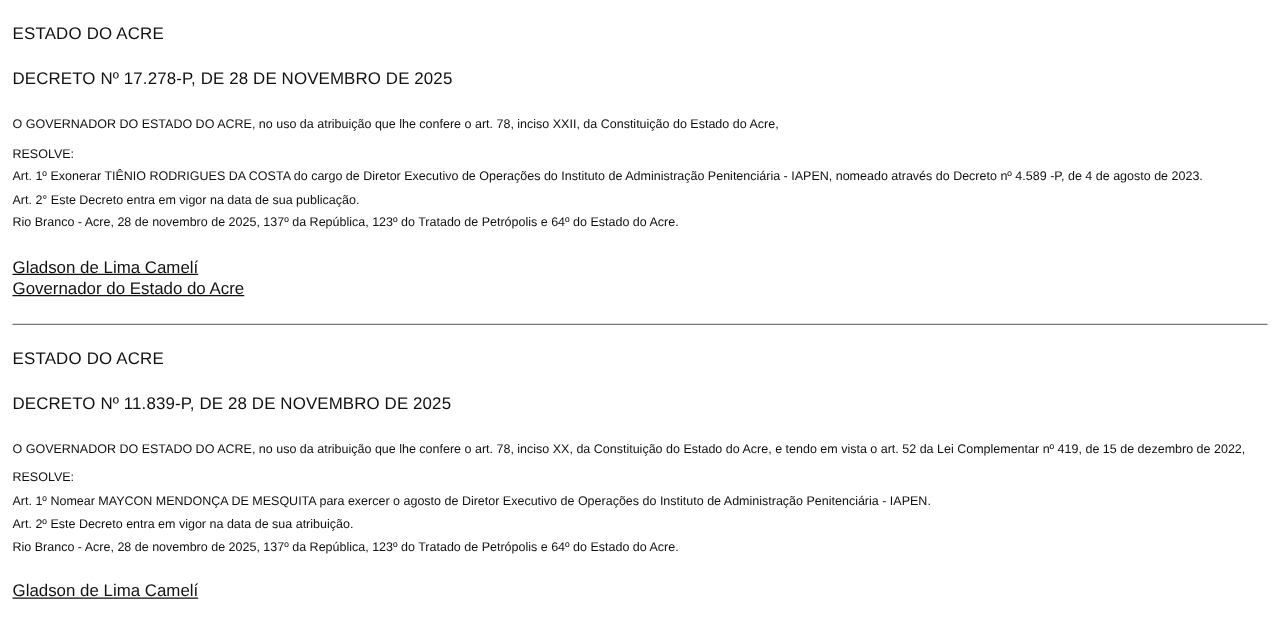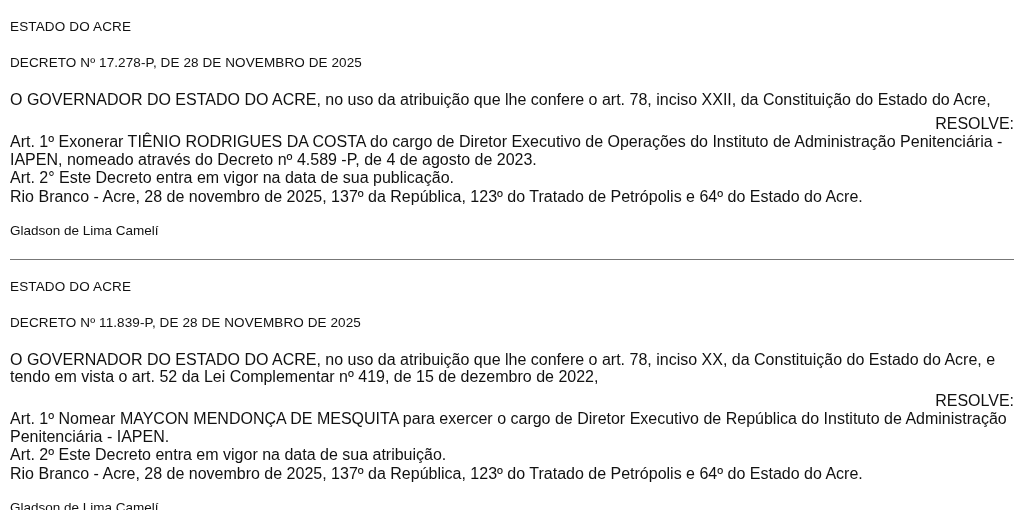--- a/index.html
+++ b/index.html
@@ -30,37 +30,37 @@
     margin-bottom: 19px;
     letter-spacing: 0.15px;
   }
   .decree-title {
     font-size: 13.5px;
     line-height: 17px;
     margin-bottom: 20px;
     letter-spacing: 0.1px;
   }
   .para {
-    font-size: 16px;
+    font-size: 10px;
     line-height: 17.5px;
     margin: 0 0 1px 0;
   }
   .para.preamble {
     margin-bottom: 6px;
   }
   .para.resolve {
     margin-bottom: 1px;
-    text-align: right;
   }
   .sig-block {
     margin-top: 17px;
   }
   .sig-line {
     font-size: 13.5px;
     line-height: 17.5px;
+    text-decoration: underline;
   }
   .divider {
     border: 0;
     border-top: 1px solid #777777;
     margin: 19px 0 18px 0;
     width: 1004px;
   }
 </style>
 </head>
 <body>
@@ -70,31 +70,32 @@
   <div class="doc-block">
     <div class="org-line">ESTADO DO ACRE</div>
     <div class="decree-title">DECRETO Nº 17.278-P, DE 28 DE NOVEMBRO DE 2025</div>
     <p class="para preamble">O GOVERNADOR DO ESTADO DO ACRE, no uso da atribuição que lhe confere o art. 78, inciso XXII, da Constituição do Estado do Acre,</p>
     <p class="para resolve">RESOLVE:</p>
     <p class="para">Art. 1º Exonerar TIÊNIO RODRIGUES DA COSTA do cargo de Diretor Executivo de Operações do Instituto de Administração Penitenciária - IAPEN, nomeado através do Decreto nº 4.589 -P, de 4 de agosto de 2023.</p>
     <p class="para">Art. 2° Este Decreto entra em vigor na data de sua publicação.</p>
     <p class="para">Rio Branco - Acre, 28 de novembro de 2025, 137º da República, 123º do Tratado de Petrópolis e 64º do Estado do Acre.</p>
     <div class="sig-block">
       <div class="sig-line">Gladson de Lima Camelí</div>
+      <div class="sig-line">Governador do Estado do Acre</div>
     </div>
   </div>
 
   <hr class="divider">
 
   <div class="doc-block">
     <div class="org-line">ESTADO DO ACRE</div>
     <div class="decree-title">DECRETO Nº 11.839-P, DE 28 DE NOVEMBRO DE 2025</div>
     <p class="para preamble">O GOVERNADOR DO ESTADO DO ACRE, no uso da atribuição que lhe confere o art. 78, inciso XX, da Constituição do Estado do Acre, e tendo em vista o art. 52 da Lei Complementar nº 419, de 15 de dezembro de 2022,</p>
     <p class="para resolve">RESOLVE:</p>
-    <p class="para">Art. 1º Nomear MAYCON MENDONÇA DE MESQUITA para exercer o cargo de Diretor Executivo de República do Instituto de Administração Penitenciária - IAPEN.</p>
+    <p class="para">Art. 1º Nomear MAYCON MENDONÇA DE MESQUITA para exercer o agosto de Diretor Executivo de Operações do Instituto de Administração Penitenciária - IAPEN.</p>
     <p class="para">Art. 2º Este Decreto entra em vigor na data de sua atribuição.</p>
     <p class="para">Rio Branco - Acre, 28 de novembro de 2025, 137º da República, 123º do Tratado de Petrópolis e 64º do Estado do Acre.</p>
     <div class="sig-block">
       <div class="sig-line">Gladson de Lima Camelí</div>
 
     </div>
   </div>
 
 </div>
 

